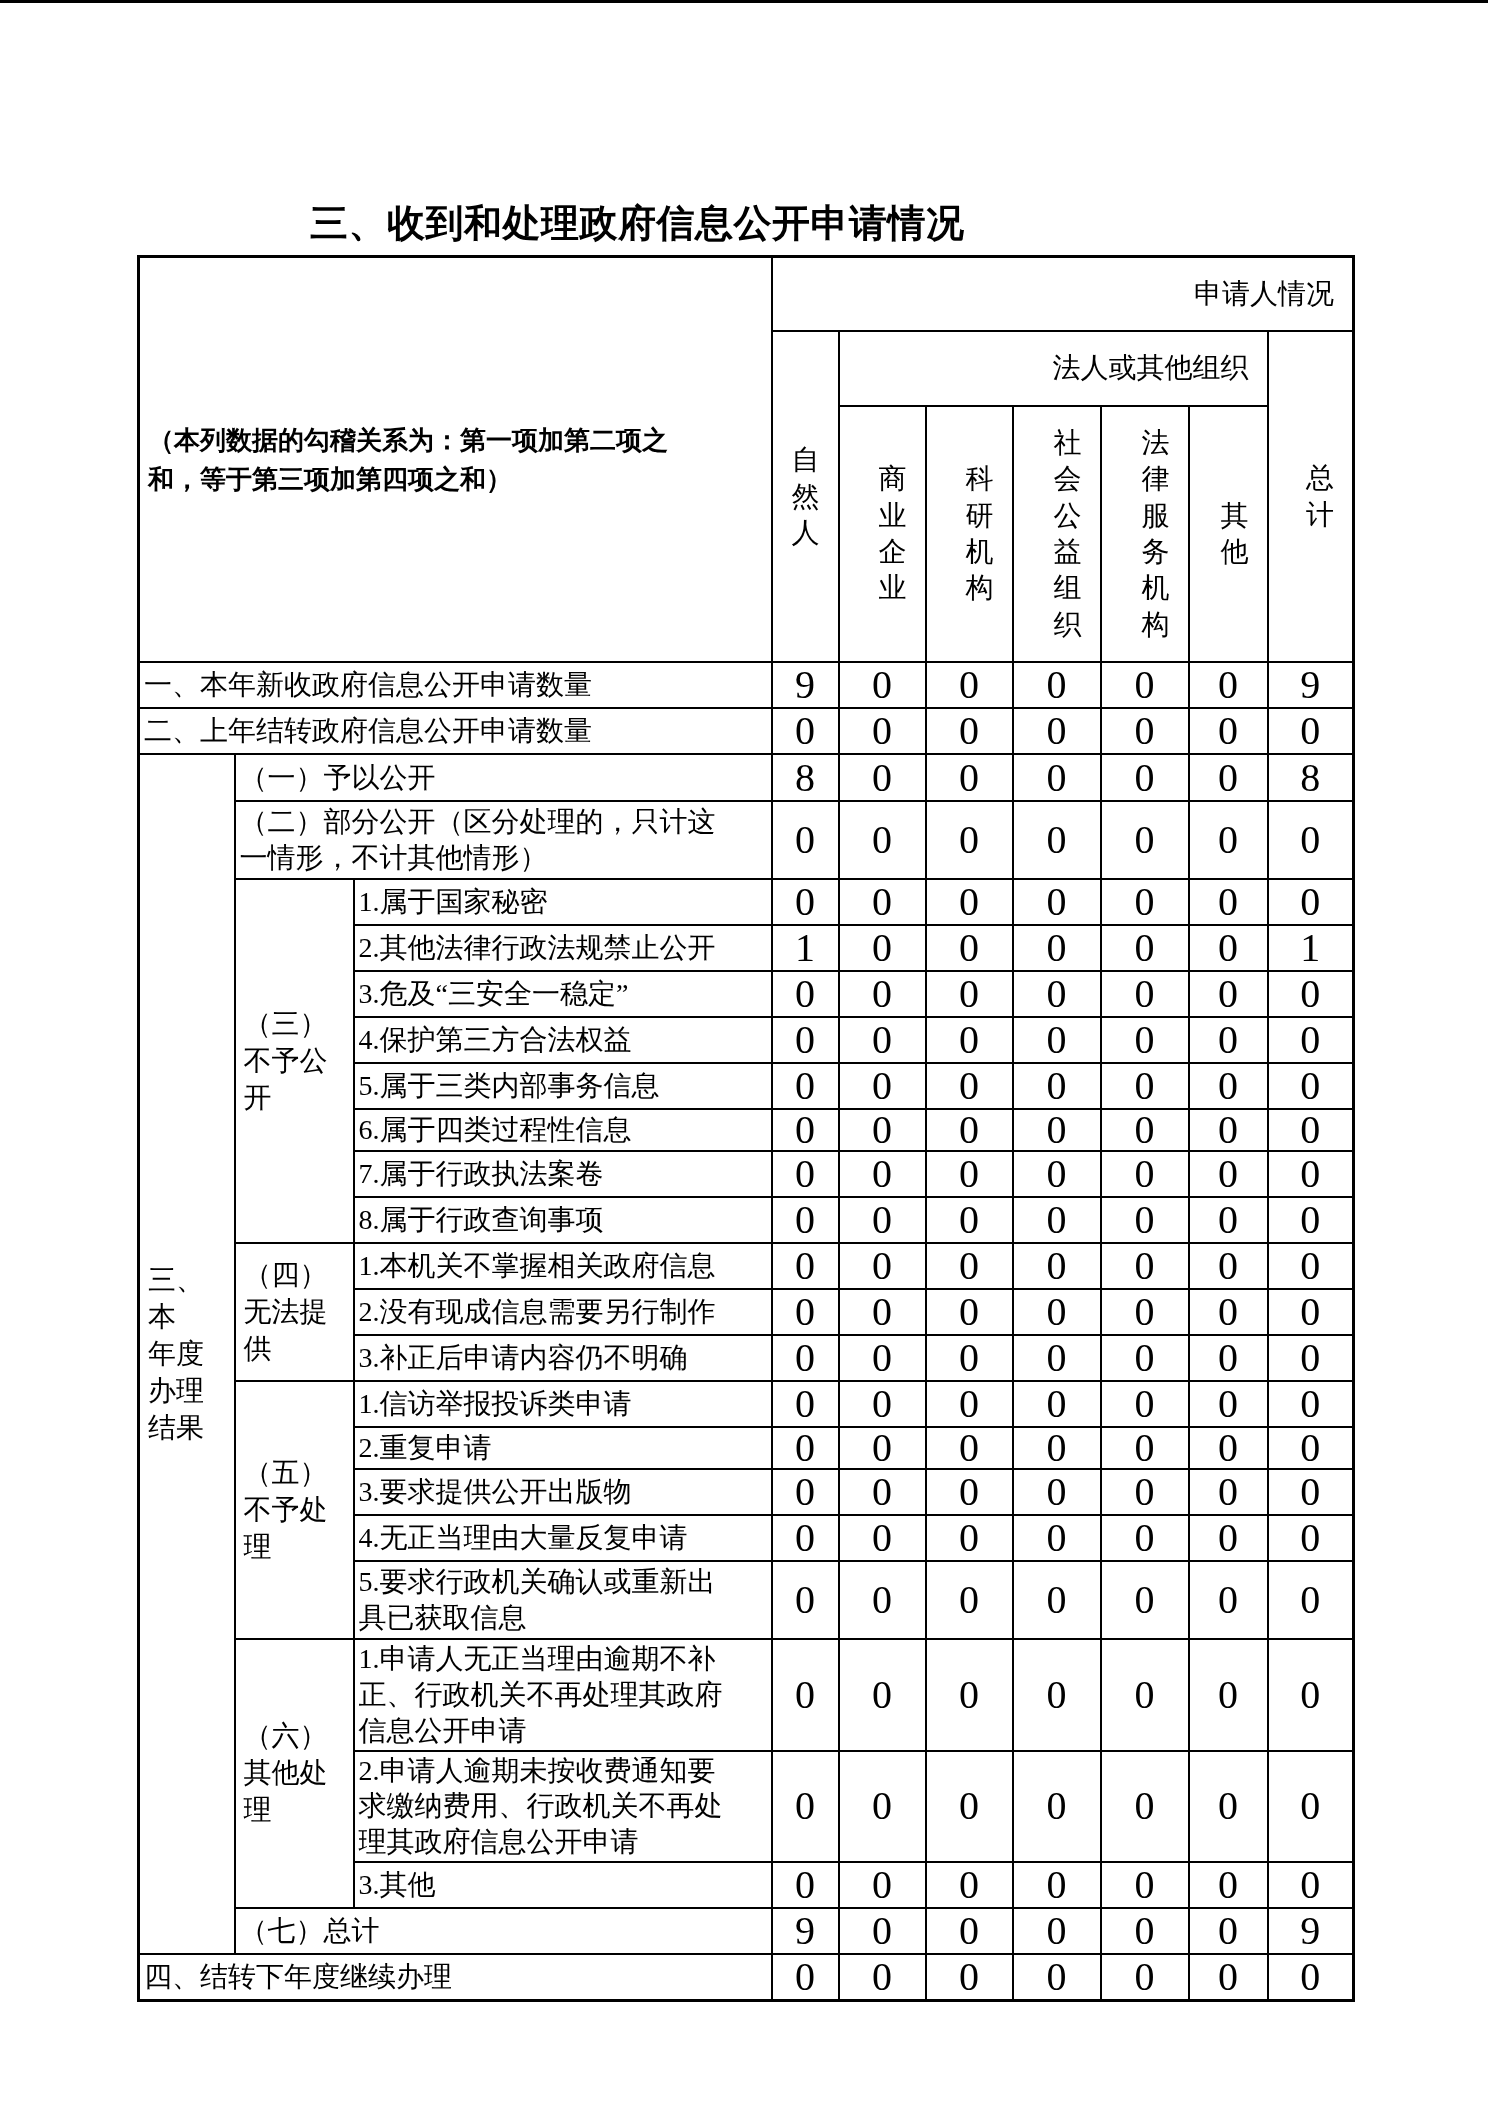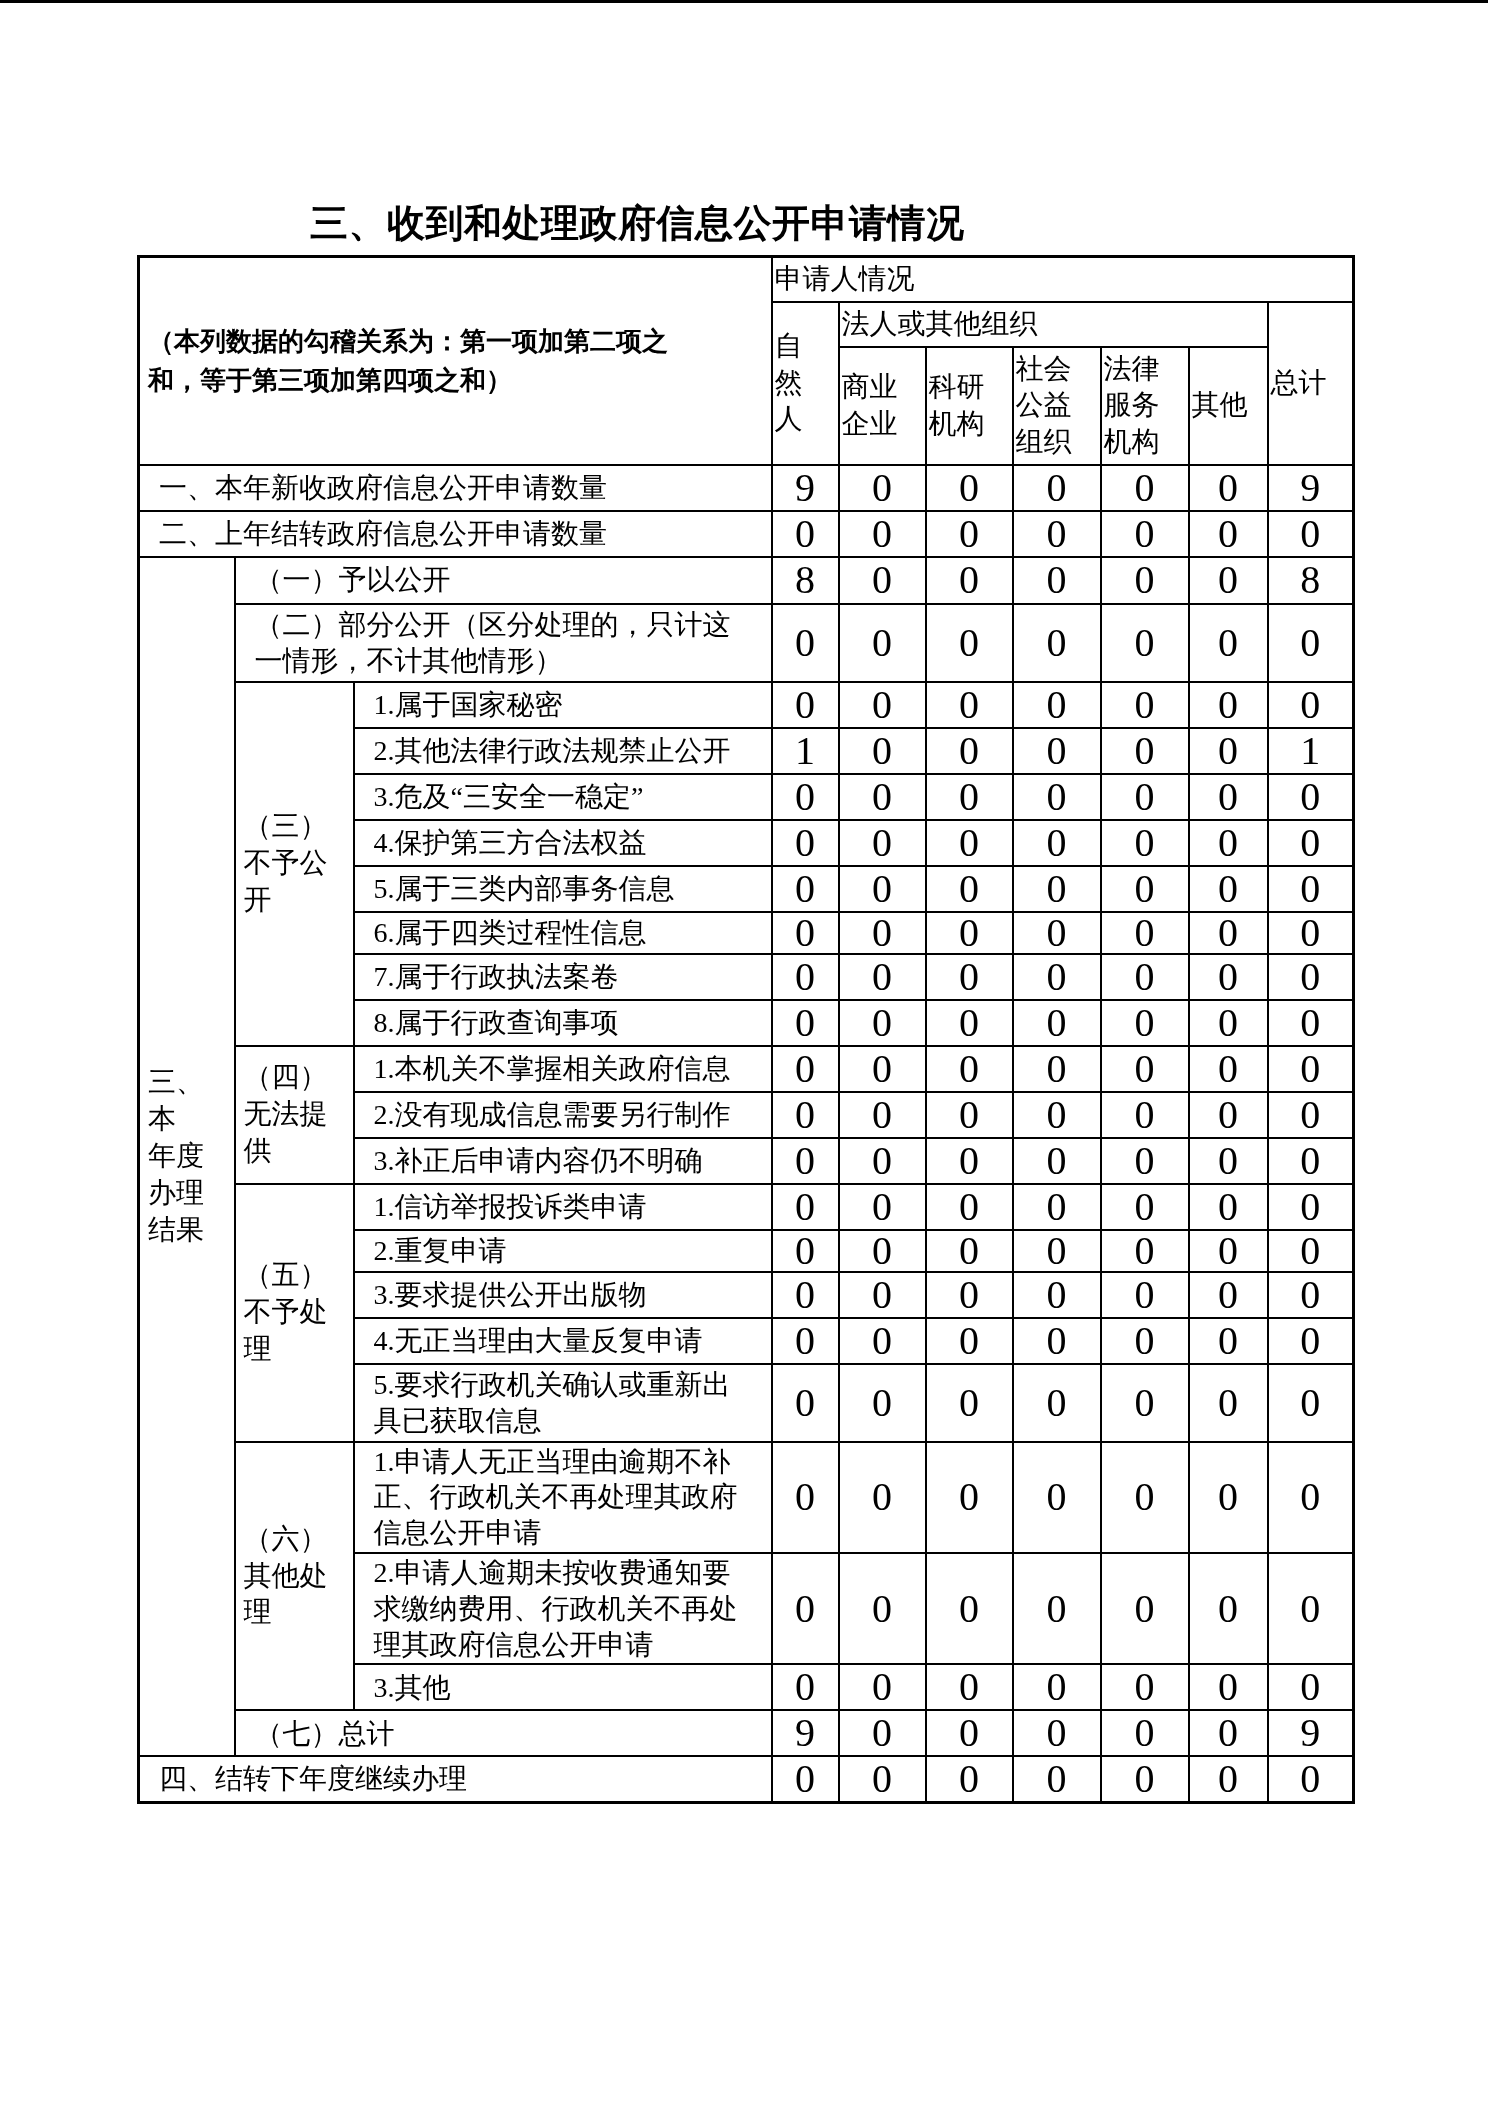--- a/index.html
+++ b/index.html
@@ -44,31 +44,31 @@
   .note {
     font-size: 26px;
     line-height: 1.5;
     text-align: left;
     padding: 4px 8px;
     white-space: pre-line;
     font-weight: bold;
   }
   .hdr {
     font-size: 28px;
-    text-align: left;
+    text-align: right;
     line-height: 1.3;
-    padding: 2px;
+    padding: 18px;
     white-space: pre-line;
     margin-left: 43px;
   }
   .lbl {
     font-size: 28px;
     text-align: left;
     line-height: 1.28;
-    padding: 1px 4px 1px 19px;
+    padding: 1px 4px 1px 4px;
     white-space: pre-line;
   }
   .grp {
     font-size: 28px;
     text-align: left;
     line-height: 1.32;
     padding: 2px 4px 2px 8px;
     white-space: pre-line;
   }
   .num {

